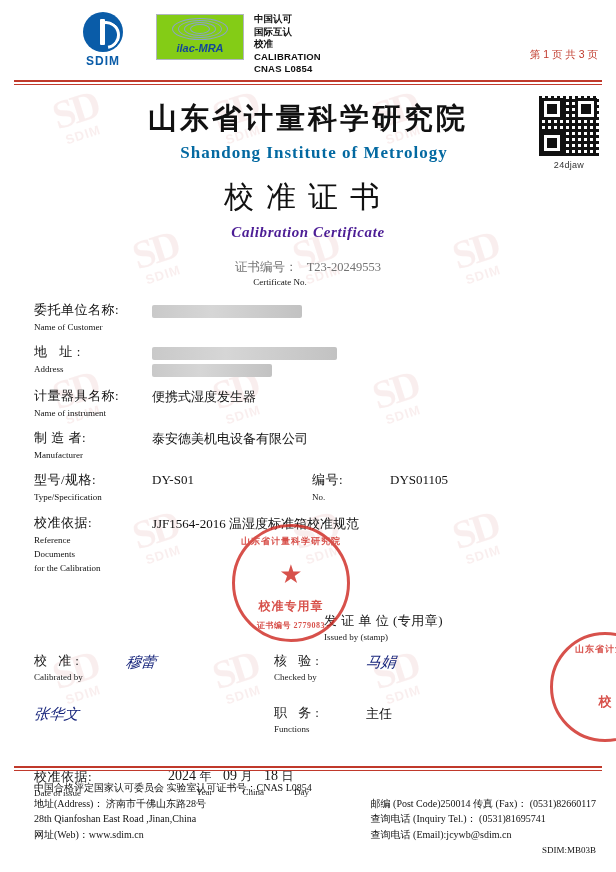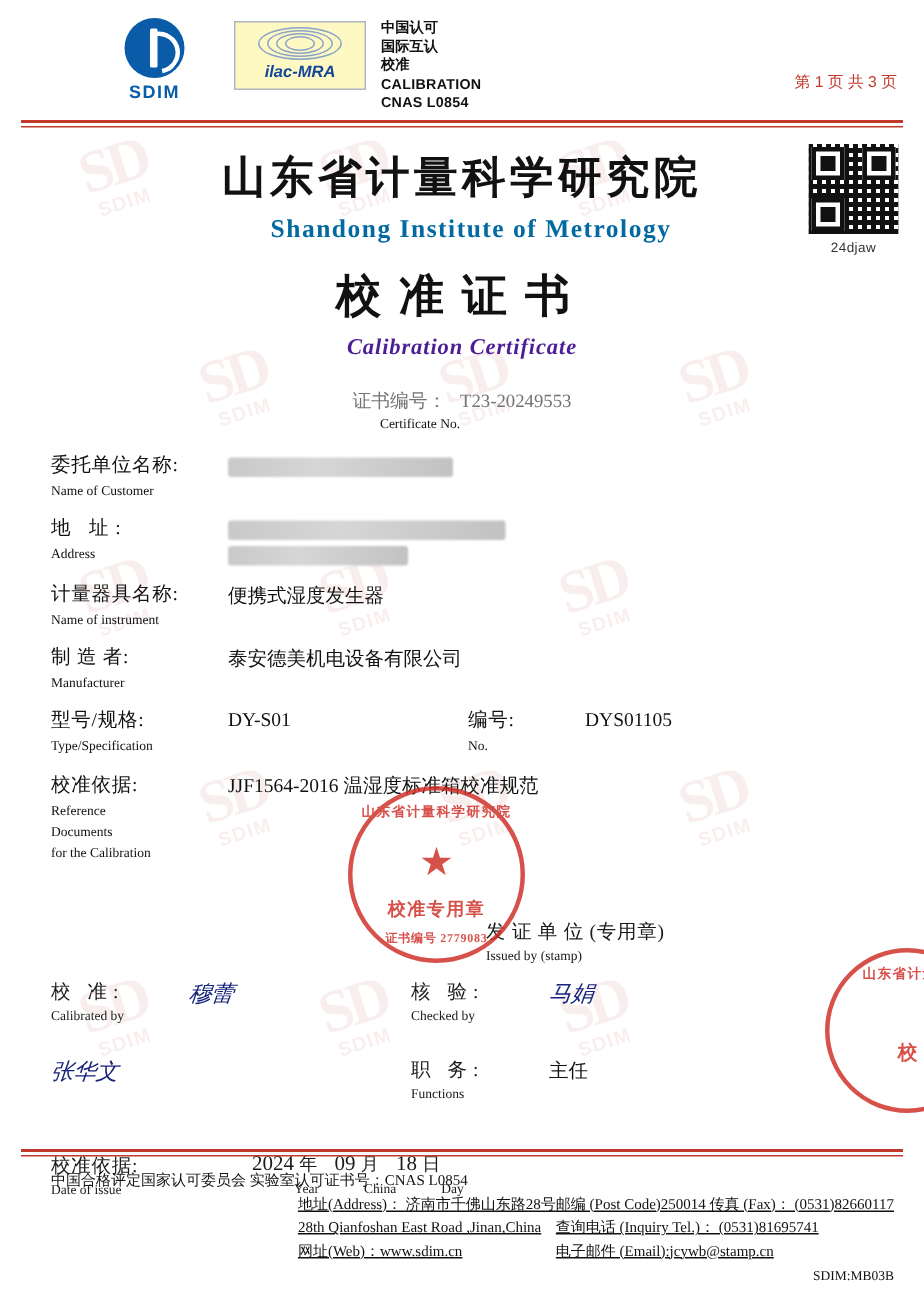--- a/index.html
+++ b/index.html
@@ -100,21 +100,21 @@
     margin-top: 2px;
   }
 
   .logo-ilac {
     width: 86px;
     height: 44px;
     border: 1px solid #b0b6c0;
     margin-left: 16px;
     margin-top: 2px;
     position: relative;
-    background: #fef9c3;
+    background: #84cc16;
     overflow: hidden;
   }
   .ilac-rings {
     position: absolute;
     left: 50%;
     top: 3px;
     transform: translateX(-50%);
     width: 60px;
     height: 22px;
   }
@@ -229,21 +229,21 @@
     font-size: 17px;
     font-weight: bold;
     letter-spacing: 1px;
     margin-top: 4px;
     color: #0369a1;
     margin-left: 12px;
   }
   .doc-cn {
     font-family: "Liberation Serif", serif;
     font-size: 30px;
-    font-weight: bold;
+    font-weight: normal;
     letter-spacing: 12px;
     color: #111;
     margin-top: 14px;
   }
   .doc-en {
     font-family: "Liberation Serif", serif;
     font-size: 15px;
     font-weight: bold;
     font-style: italic;
     color: #4c1d95;
@@ -562,22 +562,21 @@
     right: 20px;
     bottom: 14px;
     z-index: 2;
     font-size: 10px;
     font-family: "Liberation Serif", serif;
     color: #111;
     line-height: 1.55;
   }
   .footer-grid {
     display: flex;
-    justify-content: flex-end;
-    text-decoration: underline;
+    justify-content: space-between;
   }
   .footer-col-r { text-align: left; }
   .footer-code {
     text-align: right;
     font-size: 9px;
     margin-top: 2px;
   }
 </style>
 </head>
 <body>
@@ -850,17 +849,17 @@
   <div>中国合格评定国家认可委员会 实验室认可证书号：CNAS L0854</div>
   <div class="footer-grid">
     <div>
       <div>地址(Address)：  济南市千佛山东路28号</div>
       <div>28th Qianfoshan East Road ,Jinan,China</div>
       <div>网址(Web)：www.sdim.cn</div>
     </div>
     <div class="footer-col-r">
       <div>邮编 (Post Code)250014  传真 (Fax)：    (0531)82660117</div>
       <div>查询电话 (Inquiry Tel.)：   (0531)81695741</div>
-      <div>电子邮件 (Email):jcywb@stamp.cn</div>
+      <div>查询电话 (Email):jcywb@sdim.cn</div>
     </div>
   </div>
   <div class="footer-code">SDIM:MB03B</div>
 </div>
 
 </body></html>

